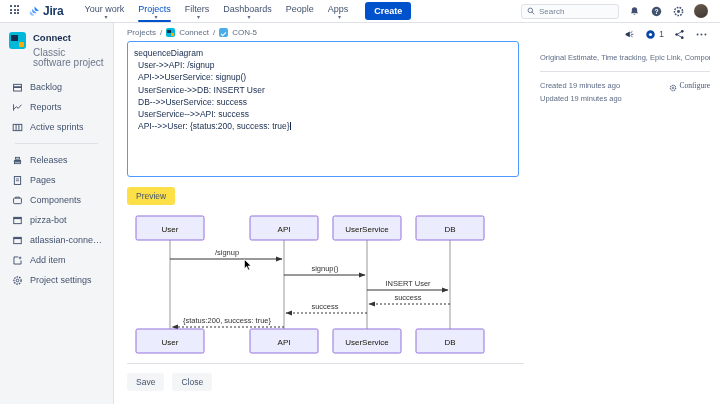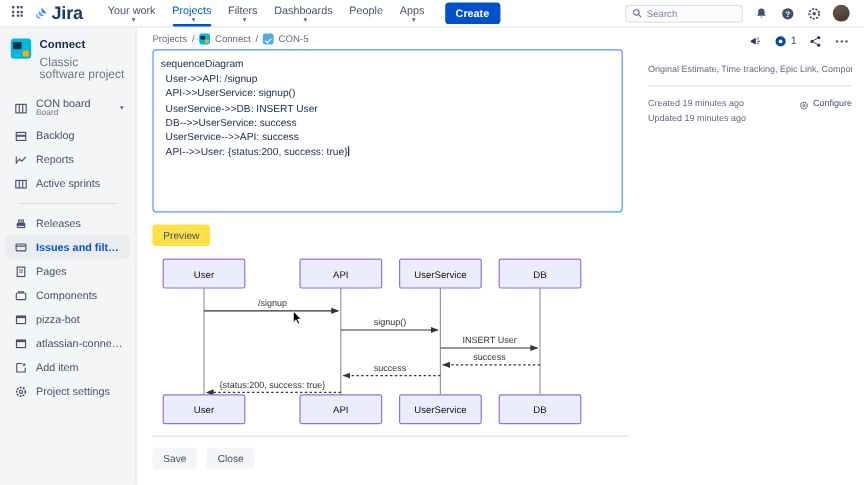--- a/index.html
+++ b/index.html
@@ -19,21 +19,21 @@
   }
   .grid-icon {
     width: 12px; height: 12px; display: grid; gap: 1.5px;
     grid-template-columns: repeat(3, 2px); grid-template-rows: repeat(3, 2px);
     margin-right: 7px; margin-left: 2px;
   }
   .grid-icon i { background: #42526E; width: 2px; height: 2px; border-radius: .5px; }
   .jira-logo { display: flex; align-items: center; margin-right: 14px; }
   .jira-mark { width: 11px; height: 11px; position: relative; margin-right: 3px; }
   .jira-mark svg { display: block; }
-  .jira-word { font-size: 15px; font-weight: 700; color: #1B3A6B; letter-spacing: -.2px; }
+  .jira-word { font-size: 12px; font-weight: 700; color: #1B3A6B; letter-spacing: -.2px; }
   .nav-item {
     font-size: 9px; color: #42526E; padding: 4px 7px; display: flex; align-items: center;
     height: 22px; position: relative; white-space: nowrap; cursor: pointer; flex-direction: column;
   }
   .nav-item.active { color: #0052CC; }
   .nav-item.active::after {
     content: ""; position: absolute; left: 7px; right: 7px; bottom: 0;
     height: 2px; background: #0052CC; border-radius: 1px;
   }
   .caret { margin-left: 3px; font-size: 6px; color: #5E6C84; line-height: 1; }
@@ -127,21 +127,21 @@
   .rp-icons { display:flex; align-items:center; gap:10px; justify-content:flex-end; padding-right:2px; height:14px; }
   .rp-ic { display:flex; align-items:center; gap:3px; cursor:pointer; }
   .rp-count { font-size:9px; color:#42526E; }
   .rp-cut {
     font-size:8px; color:#5E6C84; margin-top:2px; height:8px; overflow:hidden;
     opacity:.55; letter-spacing:.2px;
   }
   .rp-fields { font-size:7.5px; color:#5E6C84; margin-top:2px; line-height:10px; white-space:nowrap; overflow:hidden; }
   .rp-div { height:1px; background:#DFE1E6; margin:8px 0 7px 0; }
   .rp-row { display:flex; align-items:center; font-size:7.5px; color:#5E6C84; line-height:13px; }
-  .rp-conf { margin-left:auto; display:flex; align-items:flex-end; gap:3px; color:#42526E; cursor:pointer; }
+  .rp-conf { margin-left:auto; display:flex; align-items:flex-end; gap:3px; color:#42526E; cursor:pointer;font-family:Liberation Serif, serif; }
 
   
   .mouse { position:absolute; left:244px; top:259px; width:8px; height:12px; pointer-events:none; }
 </style>
 </head>
 <body>
 
 <div class="app">
 
   <div class="topnav">
@@ -225,34 +225,20 @@
   <div class="sidebar">
     <div class="proj-head">
       <div class="proj-ava"></div>
       <div>
         <div class="proj-name">Connect</div>
         <div class="proj-sub">Classic software project</div>
       </div>
     </div>
 
     <div class="nav-list">
-      <div class="side-item two">
-        <span class="sico">
-          <svg width="11" height="11" viewBox="0 0 14 14">
-              <rect x="1.5" y="2.5" width="11" height="9" fill="none" stroke="#42526E" stroke-width="1.2"></rect>
-              <line x1="5.2" y1="2.5" x2="5.2" y2="11.5" stroke="#42526E" stroke-width="1.2"></line>
-              <line x1="8.8" y1="2.5" x2="8.8" y2="11.5" stroke="#42526E" stroke-width="1.2"></line>
-            </svg>
-        </span>
-        <span>
-          <span class="slabel" style="display:block">CON board</span>
-          <span class="sub2" style="display:block">Board</span>
-        </span>
-        <span class="side-chevron">▾</span>
-      </div>
 
       <div class="side-item">
         <span class="sico">
           <svg width="11" height="11" viewBox="0 0 14 14">
               <rect x="2" y="3" width="10" height="3" fill="none" stroke="#42526E" stroke-width="1.2"></rect>
               <rect x="2" y="7" width="10" height="4.5" fill="none" stroke="#42526E" stroke-width="1.2"></rect>
             </svg>
         </span>
         <span class="slabel">Backlog</span>
       </div>
@@ -284,29 +270,20 @@
         <span class="sico">
           <svg width="11" height="11" viewBox="0 0 14 14">
               <path d="M3 6h8l1 2.5H2z" fill="#42526E"></path>
               <rect x="4.5" y="3" width="5" height="2.2" fill="none" stroke="#42526E" stroke-width="1.1"></rect>
               <rect x="3.2" y="9" width="7.6" height="2" fill="none" stroke="#42526E" stroke-width="1.1"></rect>
             </svg>
         </span>
         <span class="slabel">Releases</span>
       </div>
 
-      <div class="side-item sel">
-        <span class="sico">
-          <svg width="11" height="11" viewBox="0 0 14 14">
-              <rect x="1.8" y="3" width="10.4" height="7.2" rx="1" fill="none" stroke="#42526E" stroke-width="1.2"></rect>
-              <line x1="1.8" y1="5.2" x2="12.2" y2="5.2" stroke="#42526E" stroke-width="1.2"></line>
-            </svg>
-        </span>
-        <span class="slabel">Issues and filters</span>
-      </div>
 
       <div class="side-item">
         <span class="sico">
           <svg width="11" height="11" viewBox="0 0 14 14">
               <rect x="3" y="2" width="8" height="10" fill="none" stroke="#42526E" stroke-width="1.2"></rect>
               <line x1="5" y1="5" x2="9" y2="5" stroke="#42526E" stroke-width="1"></line>
               <line x1="5" y1="7.3" x2="9" y2="7.3" stroke="#42526E" stroke-width="1"></line>
             </svg>
         </span>
         <span class="slabel">Pages</span>

